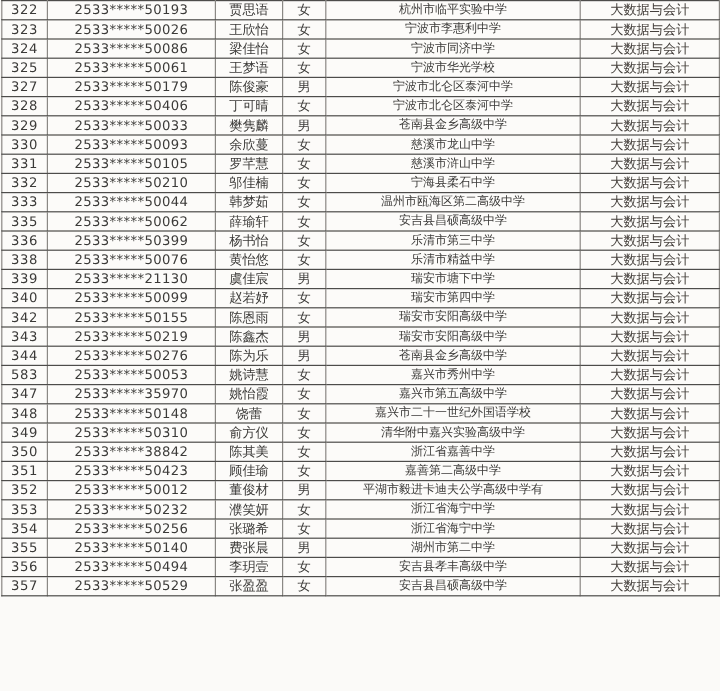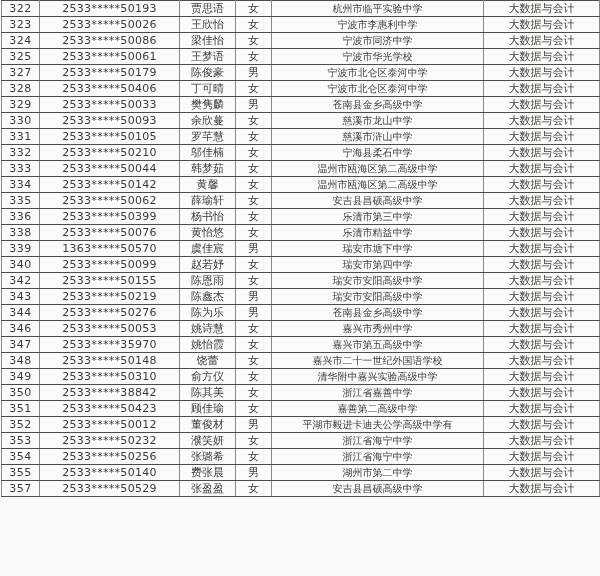--- a/index.html
+++ b/index.html
@@ -145,28 +145,20 @@
         </tr>
         <tr>
           <td class="c-seq">333</td>
           <td class="c-id">2533*****50044</td>
           <td class="c-name">韩梦茹</td>
           <td class="c-gender">女</td>
           <td class="c-school">温州市瓯海区第二高级中学</td>
           <td class="c-major">大数据与会计</td>
         </tr>
         <tr>
-          <td class="c-seq">334</td>
-          <td class="c-id">2533*****50142</td>
-          <td class="c-name">黄馨</td>
-          <td class="c-gender">女</td>
-          <td class="c-school">温州市瓯海区第二高级中学</td>
-          <td class="c-major">大数据与会计</td>
-        </tr>
-        <tr>
           <td class="c-seq">335</td>
           <td class="c-id">2533*****50062</td>
           <td class="c-name">薛瑜轩</td>
           <td class="c-gender">女</td>
           <td class="c-school">安吉县昌硕高级中学</td>
           <td class="c-major">大数据与会计</td>
         </tr>
         <tr>
           <td class="c-seq">336</td>
           <td class="c-id">2533*****50399</td>
@@ -178,21 +170,21 @@
         <tr>
           <td class="c-seq">338</td>
           <td class="c-id">2533*****50076</td>
           <td class="c-name">黄怡悠</td>
           <td class="c-gender">女</td>
           <td class="c-school">乐清市精益中学</td>
           <td class="c-major">大数据与会计</td>
         </tr>
         <tr>
           <td class="c-seq">339</td>
-          <td class="c-id">1363*****50570</td>
+          <td class="c-id">2533*****21130</td>
           <td class="c-name">虞佳宸</td>
           <td class="c-gender">男</td>
           <td class="c-school">瑞安市塘下中学</td>
           <td class="c-major">大数据与会计</td>
         </tr>
         <tr>
           <td class="c-seq">340</td>
           <td class="c-id">2533*****50099</td>
           <td class="c-name">赵若妤</td>
           <td class="c-gender">女</td>
@@ -217,21 +209,21 @@
         </tr>
         <tr>
           <td class="c-seq">344</td>
           <td class="c-id">2533*****50276</td>
           <td class="c-name">陈为乐</td>
           <td class="c-gender">男</td>
           <td class="c-school">苍南县金乡高级中学</td>
           <td class="c-major">大数据与会计</td>
         </tr>
         <tr>
-          <td class="c-seq">346</td>
+          <td class="c-seq">583</td>
           <td class="c-id">2533*****50053</td>
           <td class="c-name">姚诗慧</td>
           <td class="c-gender">女</td>
           <td class="c-school">嘉兴市秀州中学</td>
           <td class="c-major">大数据与会计</td>
         </tr>
         <tr>
           <td class="c-seq">347</td>
           <td class="c-id">2533*****35970</td>
           <td class="c-name">姚怡霞</td>
@@ -294,20 +286,28 @@
           <td class="c-gender">女</td>
           <td class="c-school">浙江省海宁中学</td>
           <td class="c-major">大数据与会计</td>
         </tr>
         <tr>
           <td class="c-seq">355</td>
           <td class="c-id">2533*****50140</td>
           <td class="c-name">费张晨</td>
           <td class="c-gender">男</td>
           <td class="c-school">湖州市第二中学</td>
+          <td class="c-major">大数据与会计</td>
+        </tr>
+        <tr>
+          <td class="c-seq">356</td>
+          <td class="c-id">2533*****50494</td>
+          <td class="c-name">李玥壹</td>
+          <td class="c-gender">女</td>
+          <td class="c-school">安吉县孝丰高级中学</td>
           <td class="c-major">大数据与会计</td>
         </tr>
         <tr>
           <td class="c-seq">357</td>
           <td class="c-id">2533*****50529</td>
           <td class="c-name">张盈盈</td>
           <td class="c-gender">女</td>
           <td class="c-school">安吉县昌硕高级中学</td>
           <td class="c-major">大数据与会计</td>
         </tr>

